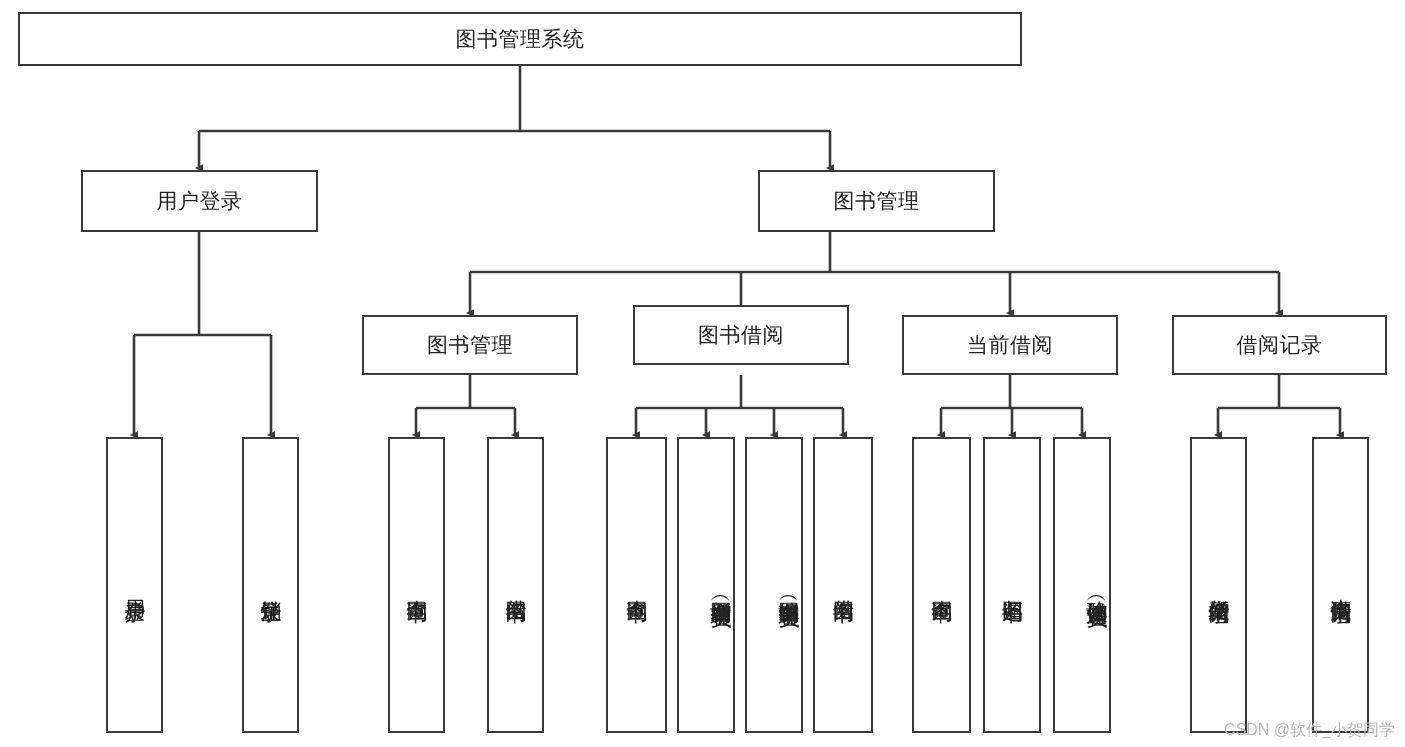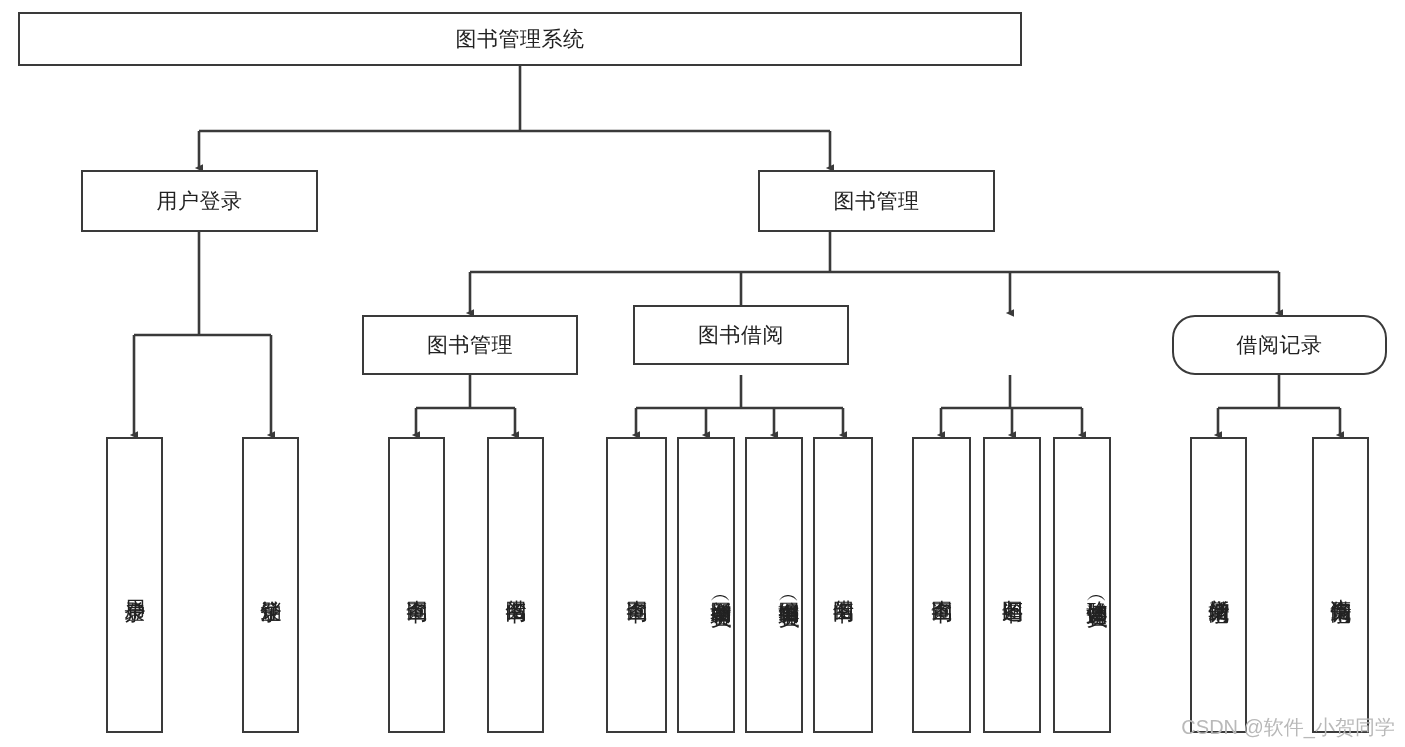--- a/index.html
+++ b/index.html
@@ -54,21 +54,21 @@
     text-align: center;
   }
   .node-v.v-center {
     align-items: center;
     padding-top: 0;
   }
   #watermark {
     position: absolute;
     right: 10px;
     bottom: 6px;
-    font-size: 20px;
+    font-size: 16px;
     color: #b9b9b9;
     white-space: nowrap;
     pointer-events: none;
   }
 </style>
 </head>
 <body>
 
 <div id="diagram-root">
 
@@ -132,21 +132,24 @@
   <div class="node node-h" id="node-l2-1" style="left: 711px; top: 170px; width: 237px; height: 62px; margin-left: 47px;">
     <span>图书管理</span>
   </div>
 
   <div class="node node-h" id="node-l3-0" style="left: 362px; top: 315px; width: 216px; height: 60px;">
     <span>图书管理</span>
   </div>
   <div class="node node-h" id="node-l3-1" style="left: 633px; top: 305px; width: 216px; height: 60px;">
     <span>图书借阅</span>
   </div>
-  <div class="node node-h" id="node-l3-3" style="left: 1172px; top: 315px; width: 215px; height: 60px; border-radius: 23px;">
+  <div class="node node-h" id="node-l3-2" style="left: 902px; top: 315px; width: 216px; height: 60px;">
+    <span>当前借阅</span>
+  </div>
+  <div class="node node-h" id="node-l3-3" style="left: 1172px; top: 315px; width: 215px; height: 60px;">
     <span>借阅记录</span>
   </div>
 
   <div class="node node-v v-center" id="node-leaf-0" style="left: 106px; top: 437px; width: 57px; height: 296px;">
     <span>用户登录</span>
   </div>
   <div class="node node-v v-center" id="node-leaf-1" style="left: 242px; top: 437px; width: 57px; height: 296px;">
     <span>注销登录</span>
   </div>
   <div class="node node-v v-center" id="node-leaf-2" style="left: 388px; top: 437px; width: 57px; height: 296px;">

